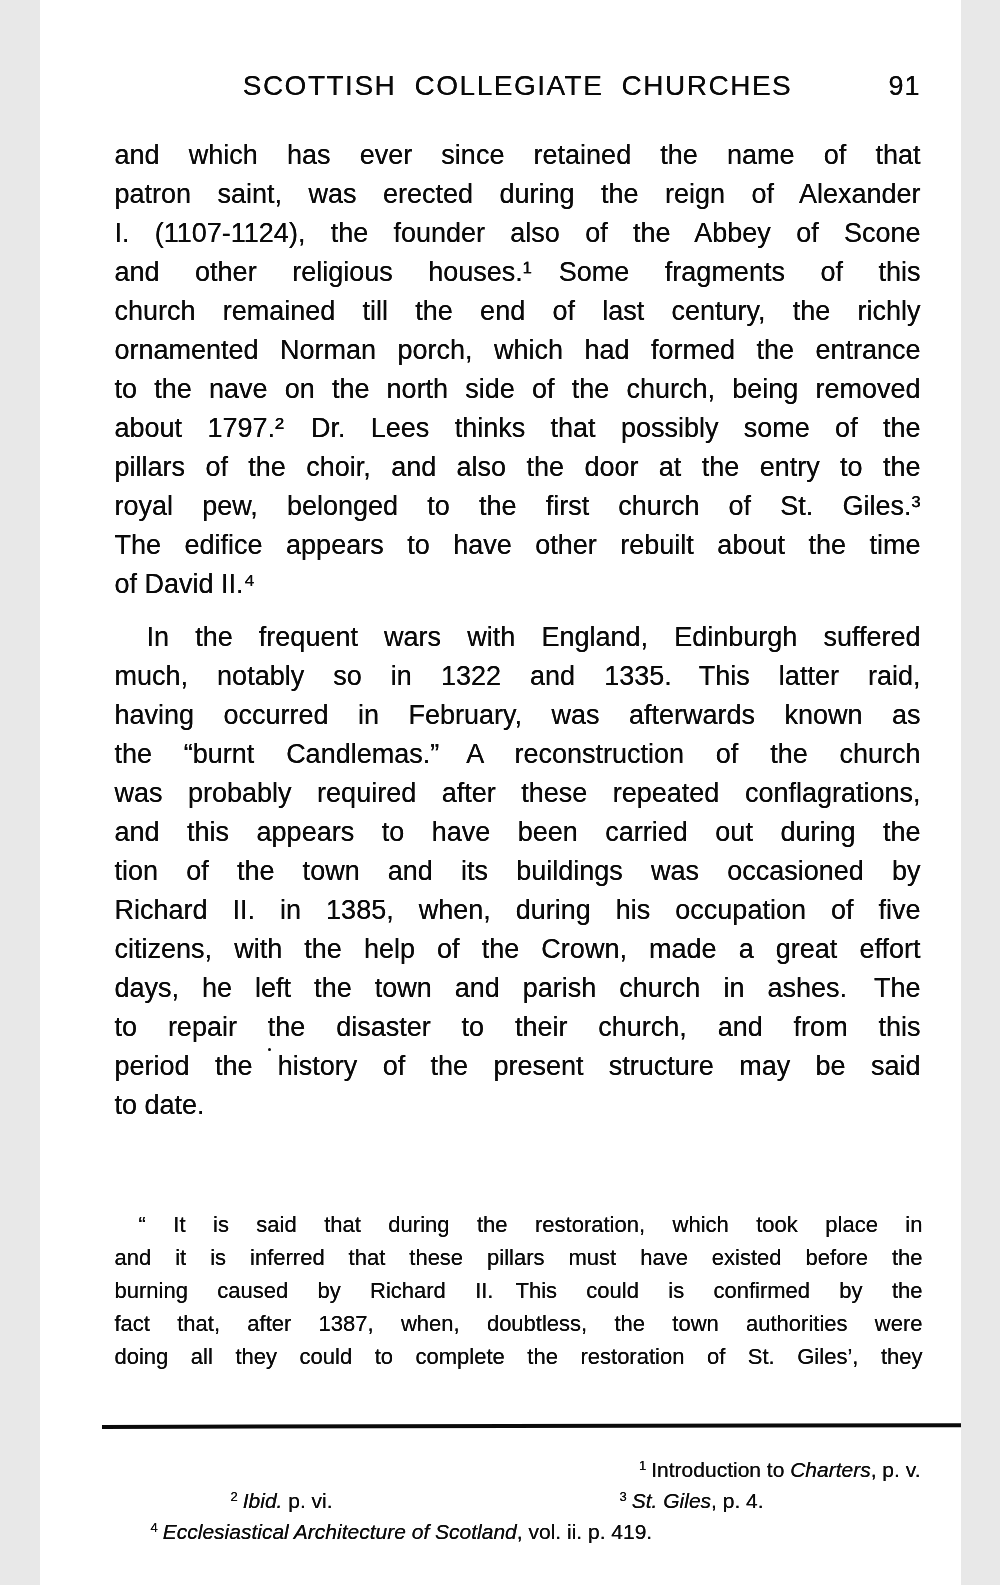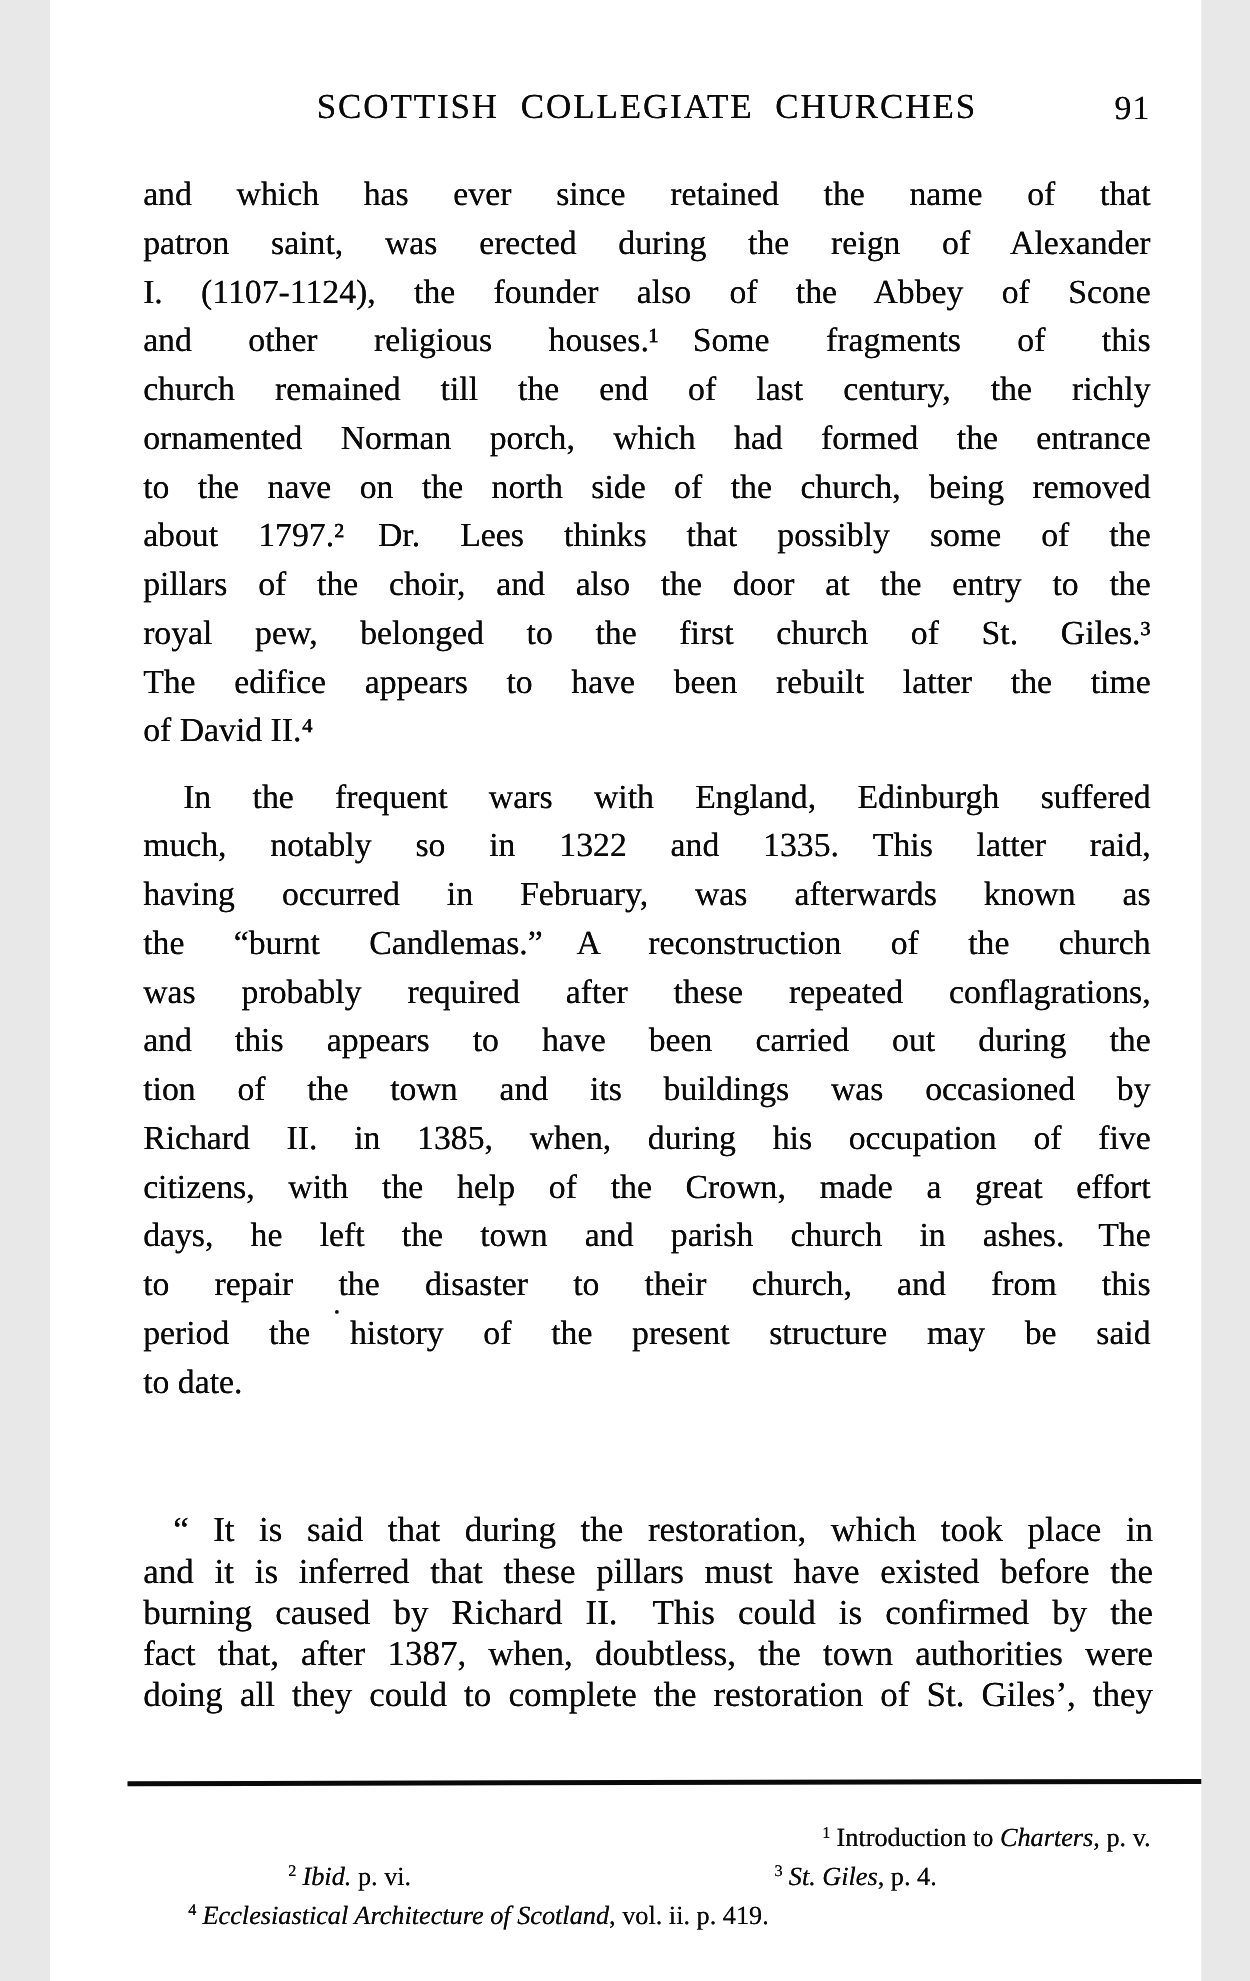--- a/index.html
+++ b/index.html
@@ -3,21 +3,21 @@
 <meta charset="utf-8">
 <style>
   html, body { margin: 0; padding: 0; background: #e8e8e8; }
   .page {
     position: relative;
     width: 921px;
     height: 1585px;
     margin: 0 auto;
     background: var(--paper, #ffffff);
     color: var(--ink, #0a0a0a);
-    font-family: Liberation Serif, serif;
+    font-family: Liberation Sans, sans-serif;
     overflow: hidden;
     text-shadow: 0 0 0.5px var(--ink, #0a0a0a);
   }
   
   .header {
     position: absolute;
     top: 70px; left: 75px; width: 806px; height: 32px;
   }
   .header .title {
     display: block;
@@ -47,21 +47,21 @@
     white-space: nowrap;
   }
   .j  { text-align: justify; text-align-last: justify; white-space: normal; }
   .left { text-align: left; text-align-last: left; }
   .ind32 { text-indent: 32px; }
   .ind24 { text-indent: 24px; }
   
   #quote {
     position: absolute;
     top: 1208px; left: 75px; width: 808px;
-    font-size: 28px;
+    font-size: 22px;
   }
   #quote .bl { height: 33px; line-height: 33px; }
   
   .fn-rule {
     position: absolute;
     top: 1424px; left: 62px; width: 888px; height: 4px;
     background: var(--ink, #0a0a0a);
     transform: rotate(-0.12deg);
   }
   
@@ -101,21 +101,21 @@
     <div class="bl j">and which has ever since retained the name of that</div>
     <div class="bl j">patron saint, was erected during the reign of Alexander</div>
     <div class="bl j">I. (1107-1124), the founder also of the Abbey of Scone</div>
     <div class="bl j">and other religious houses.¹ Some fragments of this</div>
     <div class="bl j">church remained till the end of last century, the richly</div>
     <div class="bl j">ornamented Norman porch, which had formed the entrance</div>
     <div class="bl j">to the nave on the north side of the church, being removed</div>
     <div class="bl j">about 1797.² Dr. Lees thinks that possibly some of the</div>
     <div class="bl j">pillars of the choir, and also the door at the entry to the</div>
     <div class="bl j">royal pew, belonged to the first church of St. Giles.³</div>
-    <div class="bl j">The edifice appears to have been rebuilt latter the time</div>
+    <div class="bl j">The edifice appears to have other rebuilt about the time</div>
     <div class="bl left">of David II.⁴</div>
   </div>
 
   <div id="para2" class="bodyblock">
     <div class="bl j ind32">In the frequent wars with England, Edinburgh suffered</div>
     <div class="bl j">much, notably so in 1322 and 1335. This latter raid,</div>
     <div class="bl j">having occurred in February, was afterwards known as</div>
     <div class="bl j">the “burnt Candlemas.” A reconstruction of the church</div>
     <div class="bl j">was probably required after these repeated conflagrations,</div>
     <div class="bl j">and this appears to have been carried out during the</div>

